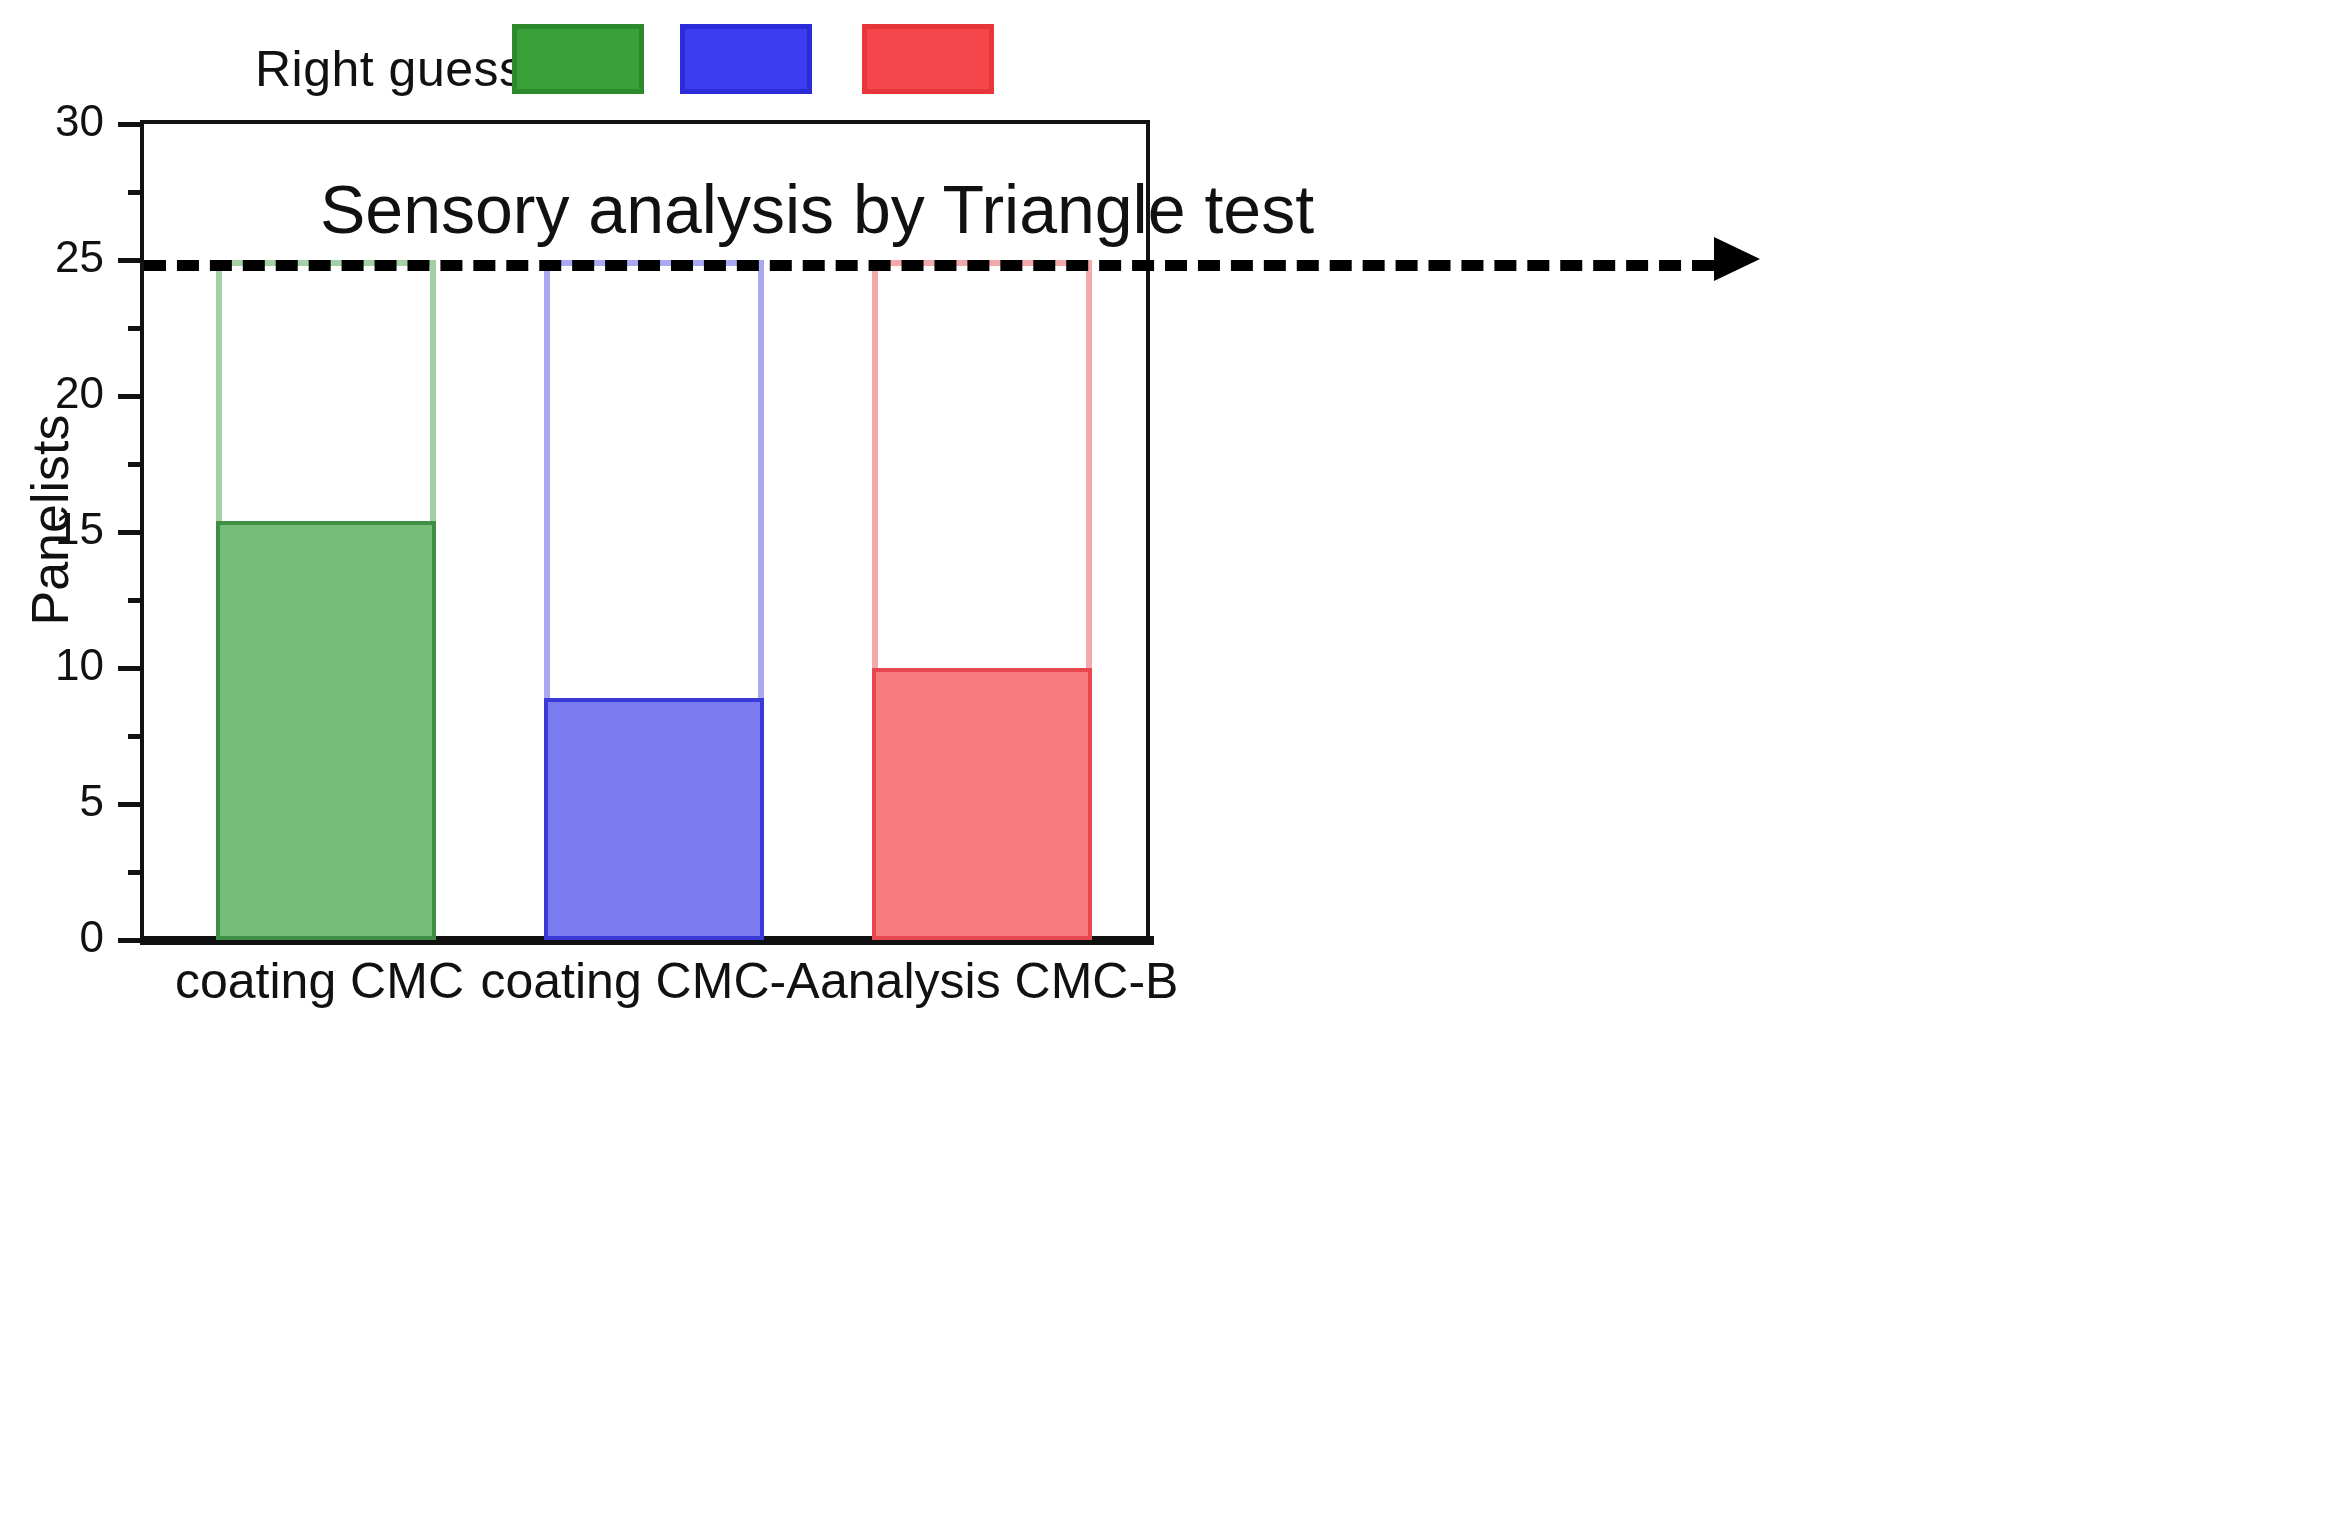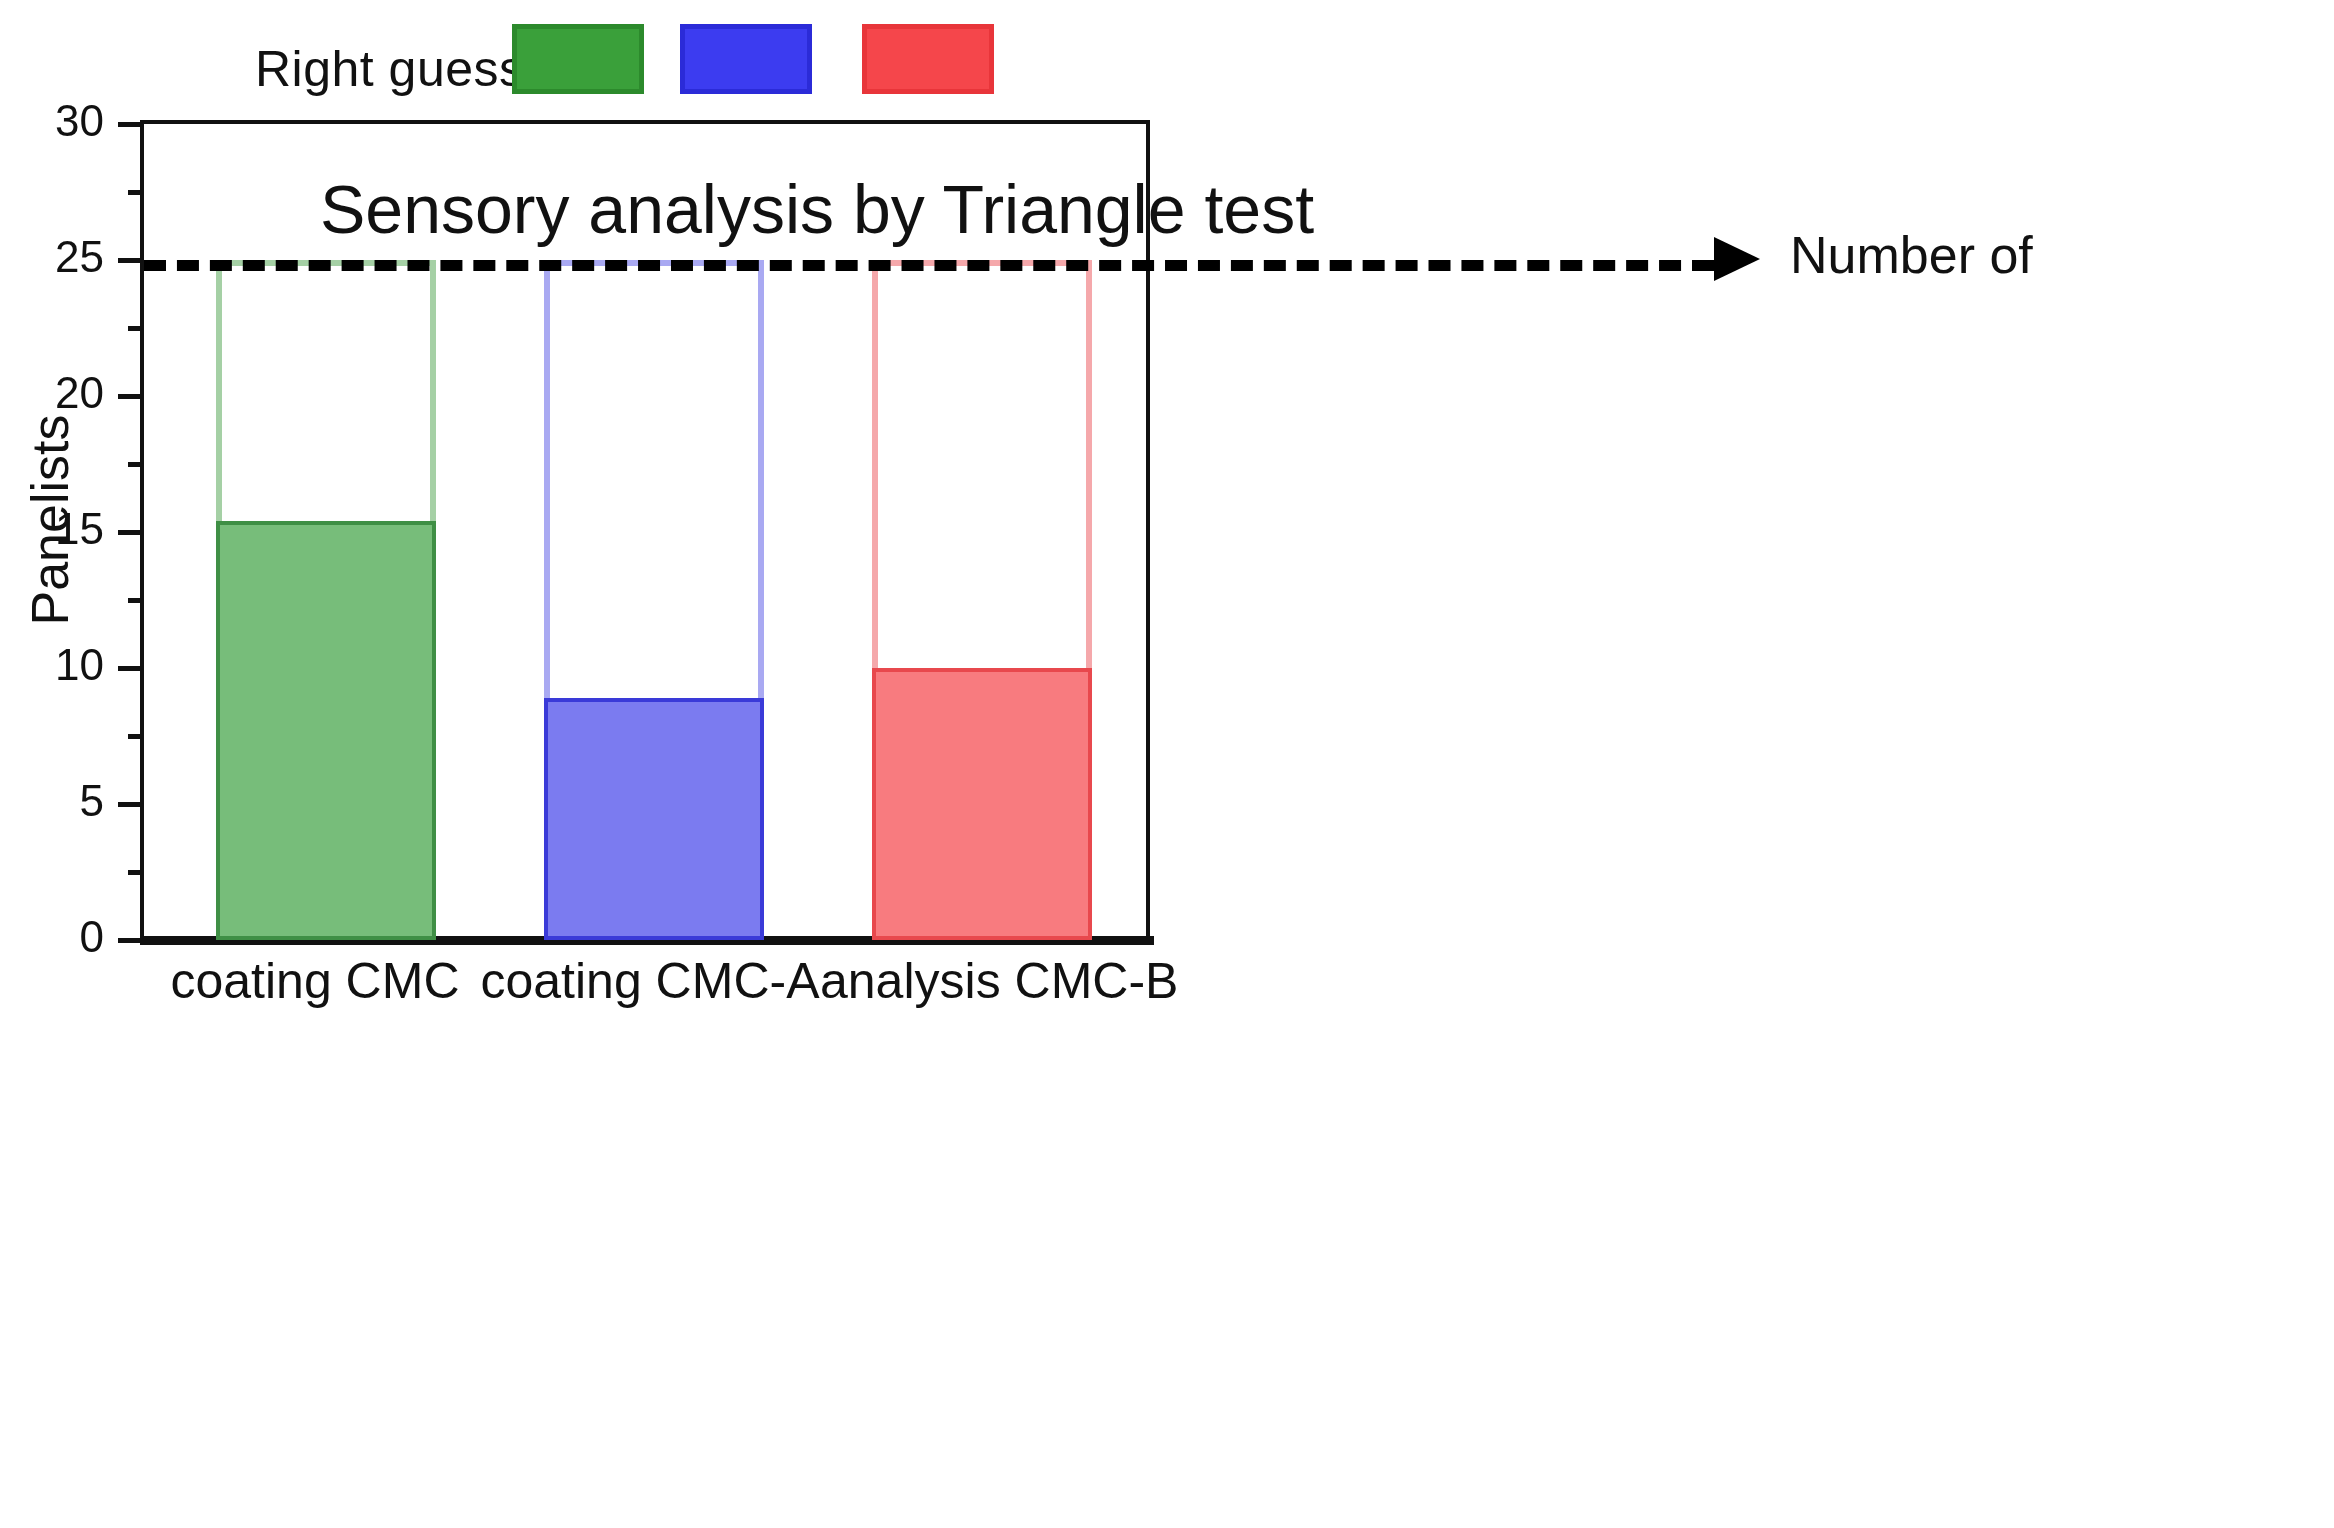--- a/index.html
+++ b/index.html
@@ -46,21 +46,21 @@
 
   
   #chart-title{position:absolute;left:320px;top:170px;font-size:68px;color:#111;white-space:nowrap;}
 
   
   #yaxis-title{position:absolute;left:-150px;top:490px;width:400px;text-align:center;
                font-size:52px;color:#111;transform:rotate(-90deg);}
 
   
   .xcat-label{position:absolute;top:952px;font-size:50px;color:#111;text-align:center;white-space:nowrap;}
-  #xcat-cmc{left:150px;width:330px;}
+  #xcat-cmc{left:134px;width:330px;text-align:right;}
   #xcat-cmca{left:470px;width:360px;}
   #xcat-cmcb{left:820px;width:350px;}
 
   
   #annotation{position:absolute;left:1790px;top:225px;font-size:52px;color:#111;line-height:1.16;}
   #annotation-arrow{position:absolute;left:1714px;top:237px;width:0;height:0;
                     border-top:22px solid transparent;border-bottom:22px solid transparent;
                     border-left:46px solid #000;}
 </style>
 </head>
@@ -113,14 +113,13 @@
 
 <div id="chart-title">Sensory analysis by Triangle test</div>
 <div id="yaxis-title">Panelists</div>
 
 <div class="xcat-label" id="xcat-cmc">coating CMC</div>
 <div class="xcat-label" id="xcat-cmca">coating CMC-A</div>
 <div class="xcat-label" id="xcat-cmcb">analysis CMC-B</div>
 
 <div id="annotation-arrow"></div>
 <div id="annotation">
-  <div>Number of</div>
 </div>
 
 </body></html>

